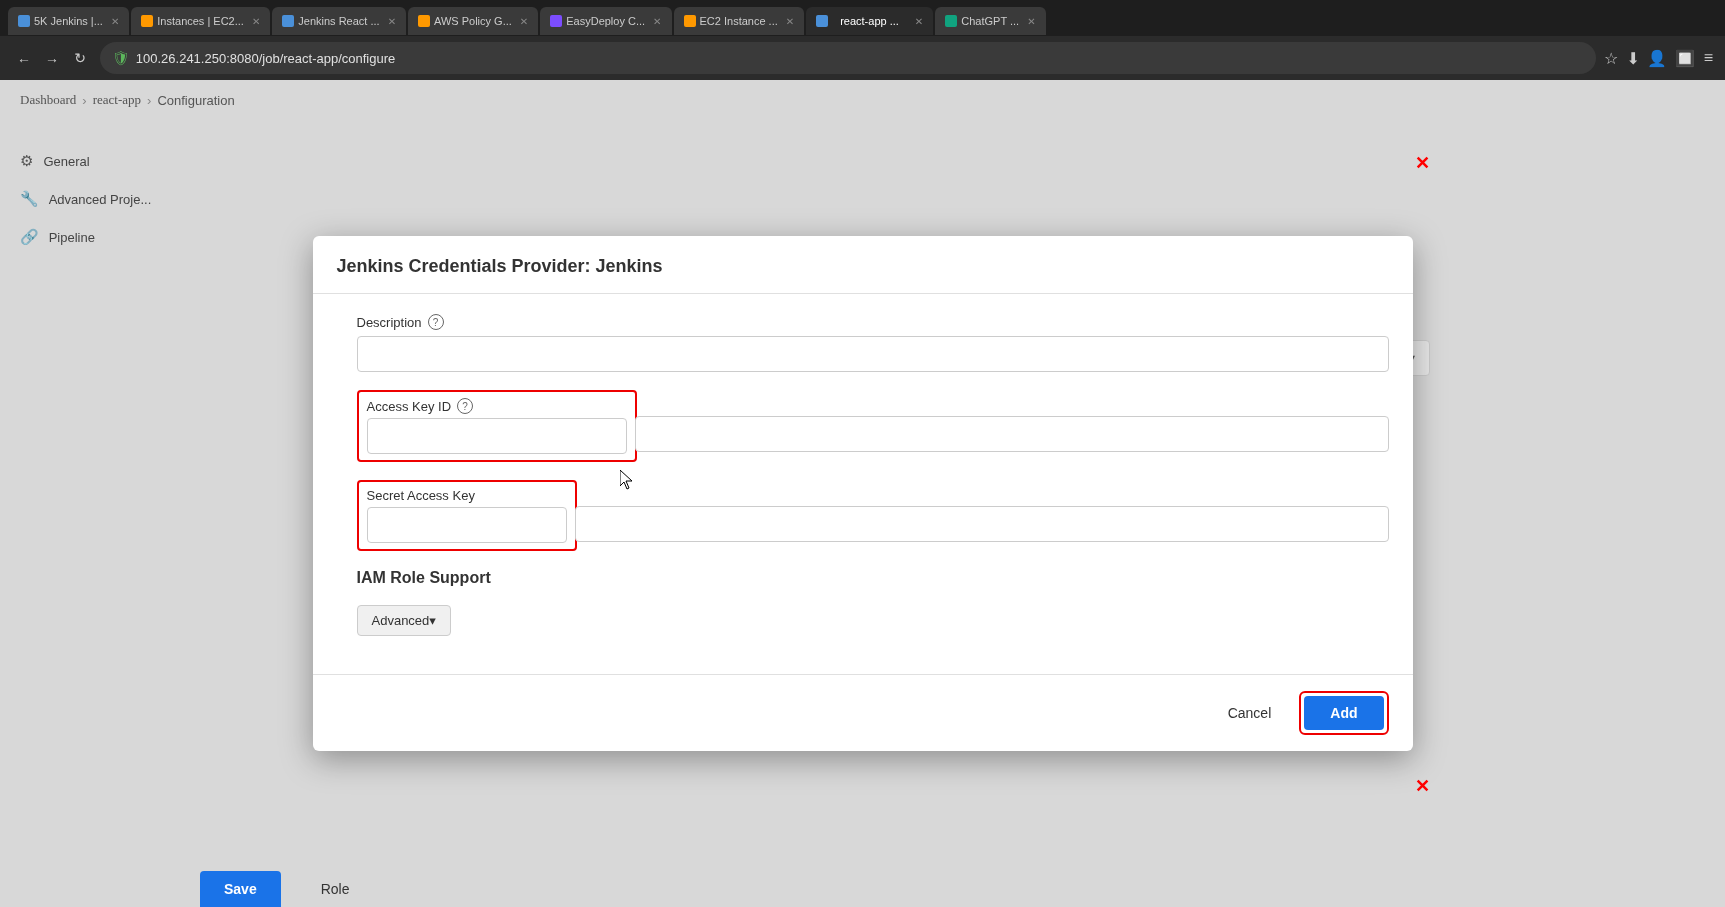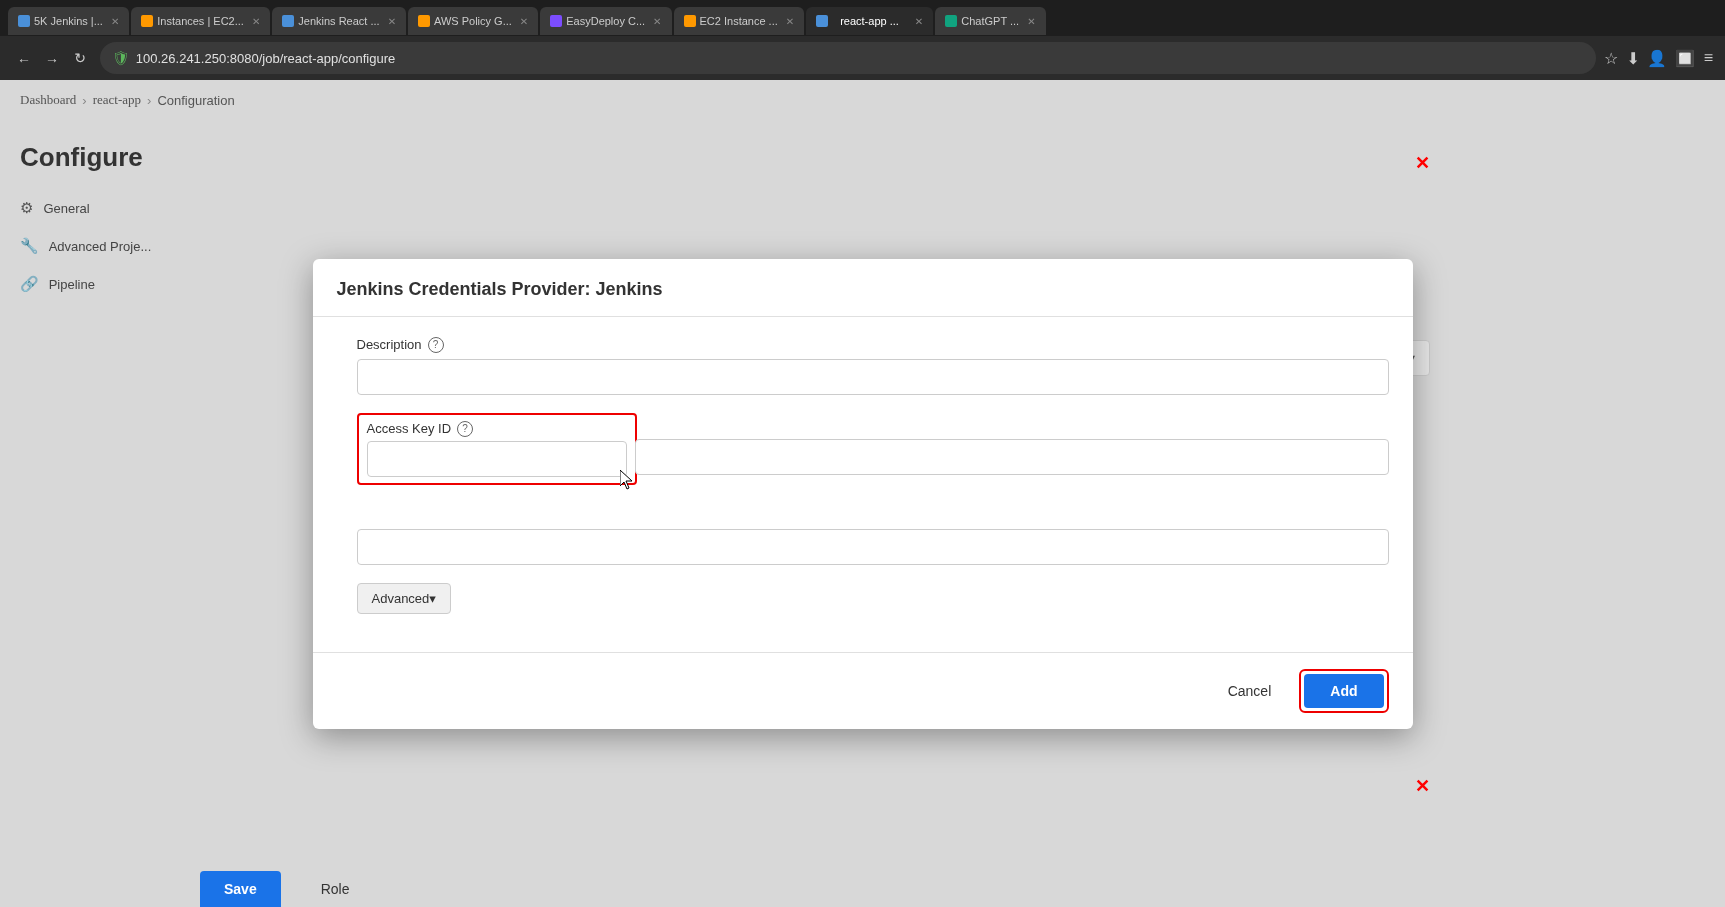--- a/index.html
+++ b/index.html
@@ -452,21 +452,20 @@
 
   <div class="breadcrumb">
     <a href="#">Dashboard</a>
     <span class="breadcrumb-sep">›</span>
     <a href="#">react-app</a>
     <span class="breadcrumb-sep">›</span>
     <span>Configuration</span>
   </div>
 
   <div class="sidebar">
-    <div class="page-title">Configure</div>
     <div class="sidebar-item">
       <span class="sidebar-icon">⚙</span>
       <span>General</span>
     </div>
     <div class="sidebar-item">
       <span class="sidebar-icon">🔧</span>
       <span>Advanced Proje...</span>
     </div>
     <div class="sidebar-item">
       <span class="sidebar-icon">🔗</span>
@@ -508,26 +507,35 @@
               <input class="form-input" type="text" style="width: 260px;">
             </div>
             <div style="flex:1; padding-left: 0; padding-top:26px;">
               <input class="full-width-input" type="text" style="width: 100%;">
             </div>
           </div>
         </div>
 
         <div class="form-group">
           <div style="display:flex; align-items:flex-start; gap: 0;">
+            <div class="field-left-box" style="margin-right:-2px;">
+              <div class="form-label">
+                <span>Secret Access Key</span>
+              </div>
+              <input class="form-input" type="password" style="width: 200px;">
+            </div>
             <div style="flex:1; padding-left: 0; padding-top:26px;">
               <input class="full-width-input" type="password" style="width: 100%;">
             </div>
           </div>
         </div>
 
+        <div class="form-group">
+          <div class="section-title">IAM Role Support</div>
+        </div>
 
         <div class="form-group">
           <button class="advanced-btn">
             <span>Advanced</span>
             <span>▾</span>
           </button>
         </div>
 
       </div>
 

